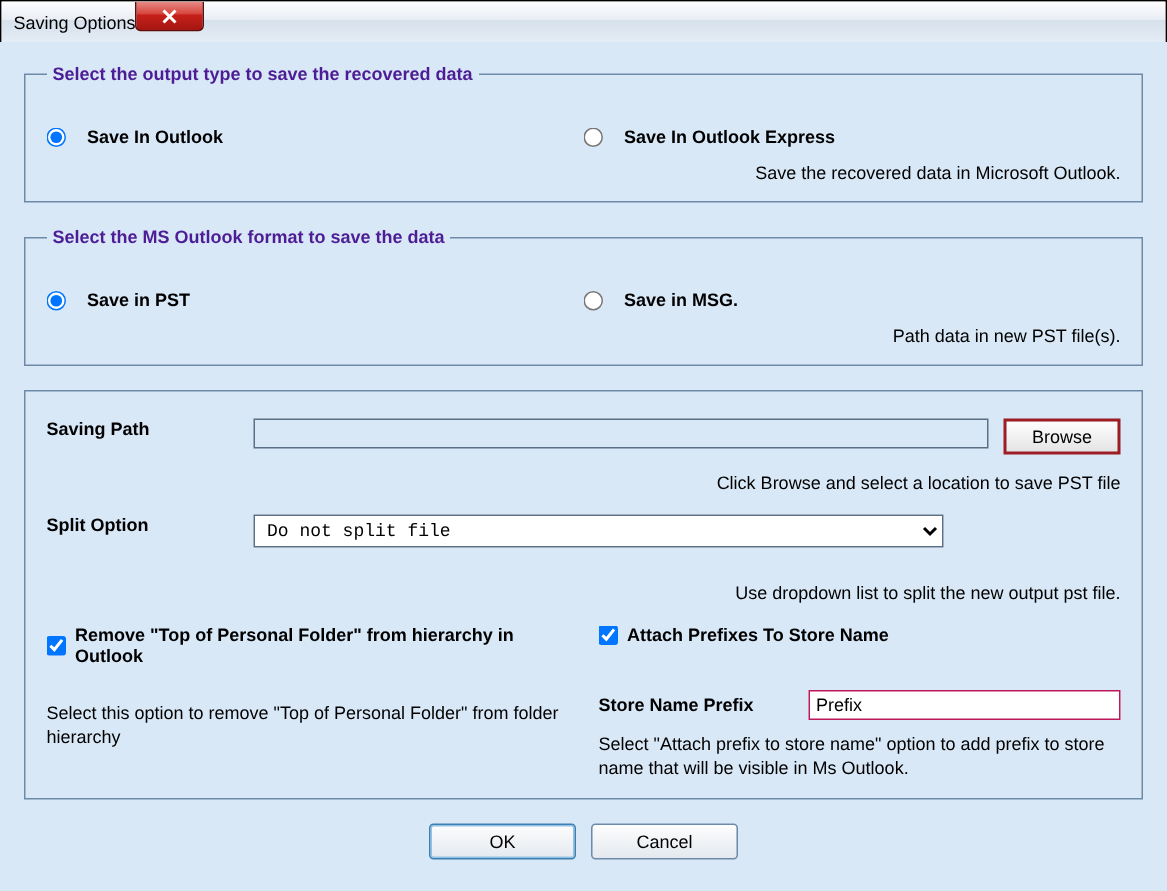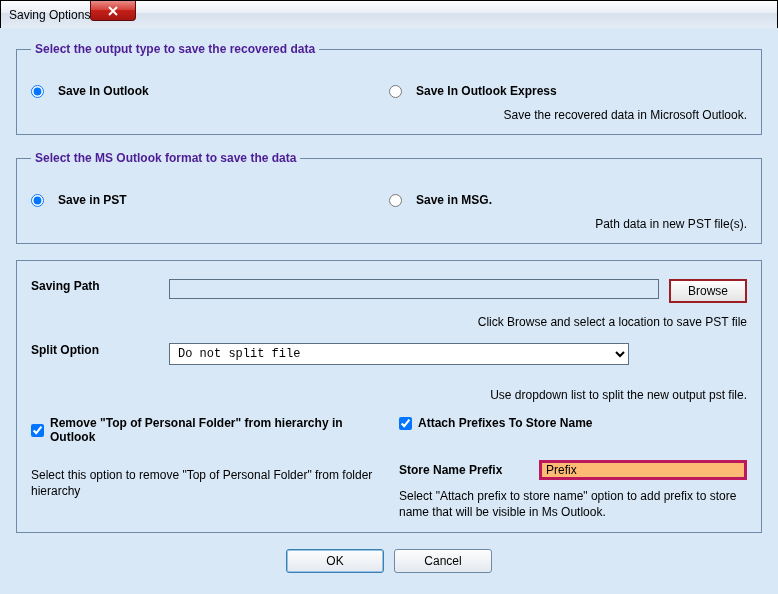--- a/index.html
+++ b/index.html
@@ -87,21 +87,21 @@
     padding-left: 4px;
   }
   .half-row { display: flex; gap: 20px; margin-top: 14px; }
   .half { flex: 1; }
   .check-line { display: flex; align-items: center; gap: 6px; }
   .check-label { font-weight: bold; }
   .sub-desc { margin-top: 23px; color: #000; line-height: 1.35; }
   .store-row { display: flex; align-items: center; gap: 10px; margin-top: 30px; }
   .store-label { font-weight: bold; width: 130px; }
   .store-input {
-    flex: 1; height: 20px; background: #fdba74; border: 3px solid #be185d;
+    flex: 1; height: 20px; background: #ffffff; border: 1px solid #be185d;
     padding: 1px 4px; font-family: inherit; font-size: 12px;
   }
   .button-bar {
     display: flex; justify-content: center; gap: 10px; margin-top: 4px;
   }
   .dlg-btn {
     width: 98px; height: 24px;
     border: 1px solid #6f8aa8;
     border-radius: 3px;
     background: linear-gradient(to bottom, #fdfdfd, #e4e9ef);

